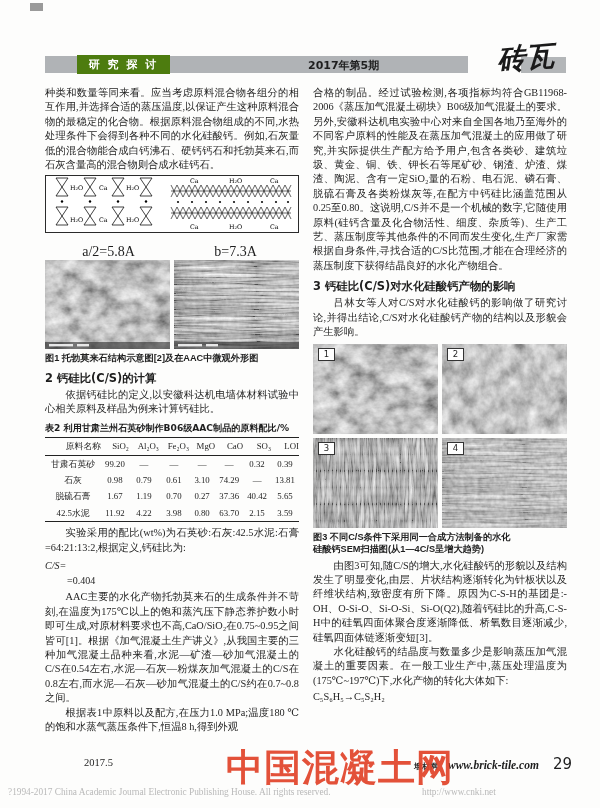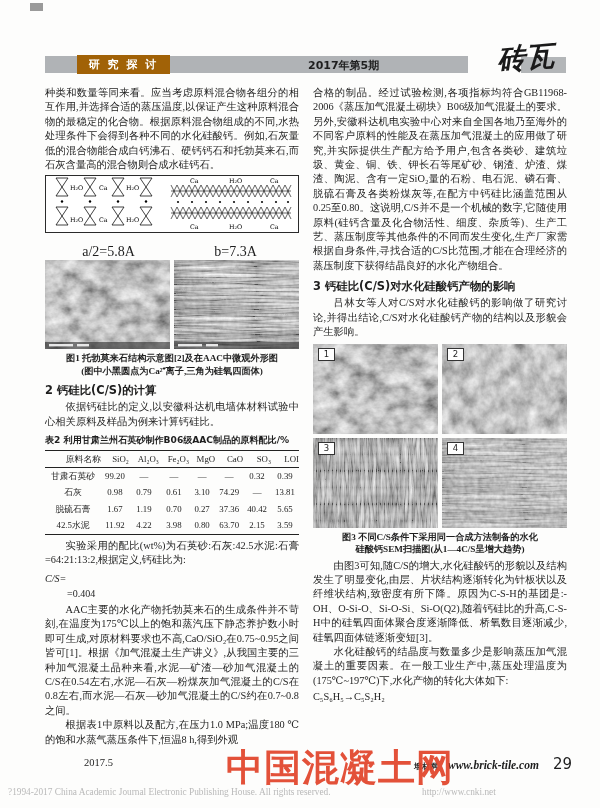--- a/index.html
+++ b/index.html
@@ -7,21 +7,21 @@
   .page {
     position:relative; width:600px; height:808px; overflow:hidden;
     background:#fdfdfc; color:#1e1e1e;
     font-family:"Liberation Serif","DejaVu Serif",serif;
   }
   .scan-artifact { position:absolute; left:30px; top:3px; width:13px; height:8px; background:#9a9a9a; }
 
   
   .header-bar { position:absolute; left:45px; top:56px; width:423px; height:17px; background:#b0b3b6; }
   .header-box {
-    position:absolute; left:77px; top:55px; width:93px; height:19px; background:#a16207;
+    position:absolute; left:77px; top:55px; width:93px; height:19px; background:#4d7c0f;
     color:#ffffff; font-family:"DejaVu Sans",sans-serif; font-weight:bold; font-size:11px;
     display:flex; align-items:center; justify-content:center; letter-spacing:2px;
   }
   .header-issue { position:absolute; left:308px; top:58px; font-family:"DejaVu Sans",sans-serif; font-weight:bold; font-size:11px; }
   .logo-block { position:absolute; left:521px; top:57px; width:45px; height:16px; background:#b3b6b8; }
   .logo-text {
     position:absolute; left:497px; top:39px; font-size:28px; font-style:italic; font-weight:bold;
     font-family:"DejaVu Serif",serif; transform:rotate(-5deg); color:#1a1a1a; letter-spacing:1px;
   }
 
@@ -31,21 +31,21 @@
   p { margin:0; }
   .indent { text-indent:2em; }
 
   
   .fig1-box { border:1px solid #2b2b2b; height:58px; margin-top:3px; background:#fff; }
   .fig1-box svg { display:block; }
   .fig1-dims { display:flex; font-size:14px; line-height:13px; margin-top:12px; }
   .fig1-dims span { flex:1; text-align:center; }
   .sem-row { display:flex; gap:4px; margin-top:2px; }
   .sem { width:125px; height:89px; display:block; background:#6f6f6f; }
-  .fig-caption { text-align:center; font-family:Liberation Serif, serif; font-weight:bold; font-size:9.2px; line-height:12.5px; margin-top:3px; }
+  .fig-caption { font-family:Liberation Sans, sans-serif; font-weight:bold; font-size:9.2px; line-height:12.5px; margin-top:3px; }
   .sec-heading { font-family:"DejaVu Sans",sans-serif; font-weight:bold; font-size:11.4px; margin:6px 0 3px; text-align:left; line-height:14px; }
 
   
   .tbl-title { font-family:"DejaVu Sans",sans-serif; font-weight:bold; font-size:9.1px; margin-top:4px; text-align:left; }
   table.data { width:100%; border-collapse:collapse; font-size:8.8px; margin-top:2px; }
   table.data th { border-top:1.4px solid #222; border-bottom:0.8px solid #222; font-weight:normal; padding:1px 0; text-align:right; }
   table.data td { text-align:center; padding:1px 0; }
   table.data tbody tr:last-child td { border-bottom:1.4px solid #222; }
 
   
@@ -223,21 +223,20 @@
           <rect width="125" height="89" fill="#7d7d7d"></rect>
           <rect width="125" height="89" filter="url(#semFiber)"></rect>
           <rect width="125" height="89" filter="url(#semFine)" opacity="0.35"></rect>
           <rect y="82" width="125" height="7" fill="#1c1c1c" opacity="0.55"></rect>
           <rect x="4" y="84" width="24" height="2.4" fill="#e8e8e8"></rect>
             <rect x="32" y="84" width="12" height="2.4" fill="#e8e8e8"></rect>
         </svg>
       </div>
       <div class="fig-caption">
         <div>图1 托勃莫来石结构示意图[2]及在AAC中微观外形图</div>
-        <div>(图中小黑圆点为Ca²⁺离子,三角为硅氧四面体)</div>
       </div>
 
       <div class="sec-heading">2  钙硅比(C/S)的计算</div>
       <p class="indent">依据钙硅比的定义,以安徽科达机电墙体材料试验中心相关原料及样品为例来计算钙硅比。</p>
 
       <div class="tbl-title">表2 利用甘肃兰州石英砂制作B06级AAC制品的原料配比/%</div>
       <table class="data">
         <thead>
             <tr>
               <th style="width: 56px;">原料名称</th>

